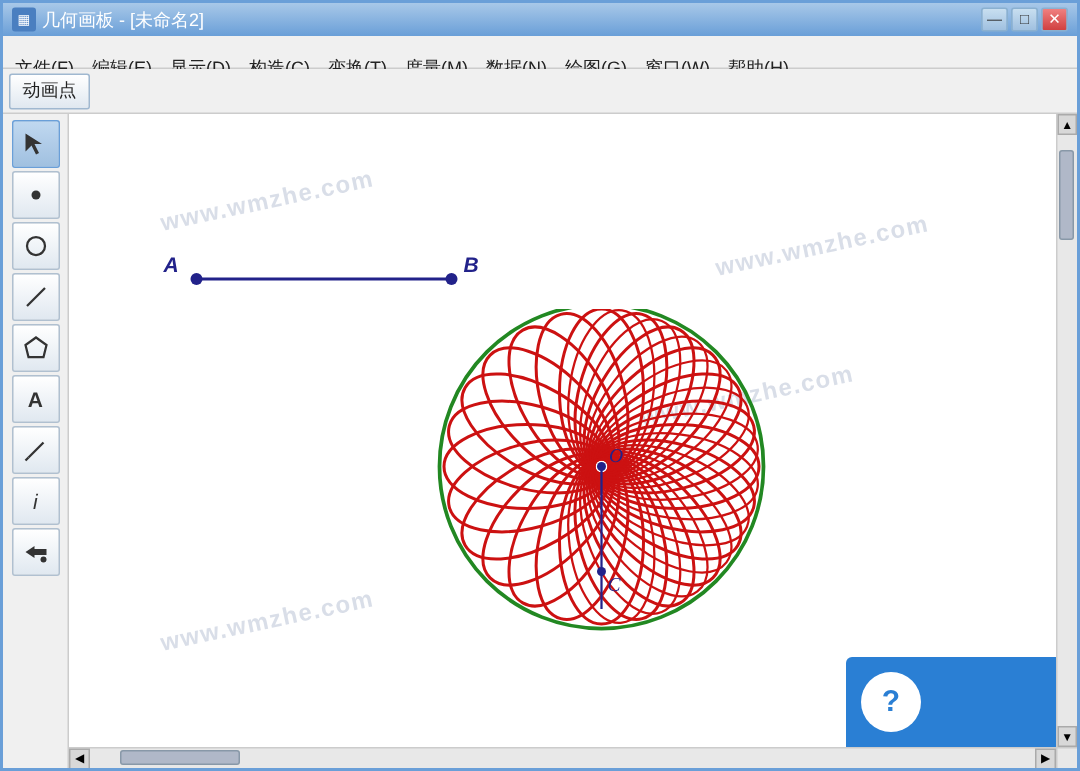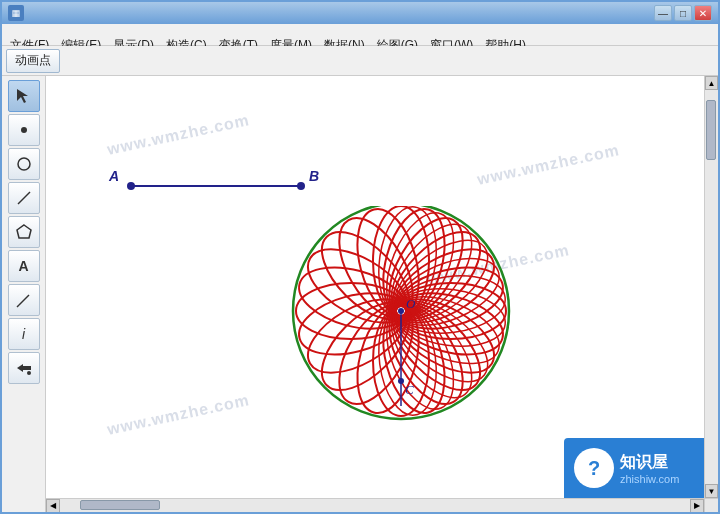--- a/index.html
+++ b/index.html
@@ -81,20 +81,21 @@
     .logo-icon { width: 40px; height: 40px; border-radius: 50%; background: #fff; display: flex; align-items: center; justify-content: center; flex-shrink: 0; }
   </style>
 </head>
 <body>
 
 <div class="window">
 
   <div class="title-bar">
     <div class="title-bar-left">
       <div class="title-icon">▦</div>
+      <span>几何画板 - [未命名2]</span>
     </div>
     <div class="title-buttons">
       <div class="title-btn">—</div>
       <div class="title-btn">□</div>
       <div class="title-btn close">✕</div>
     </div>
   </div>
 
   <div class="menu-bar">
     <span class="menu-item">文件(F)</span>
@@ -226,24 +227,20 @@
             <text x="120" y="102" font-size="13" font-style="italic" fill="#22228a" font-family="serif">O</text>
 
             <circle cx="115" cy="175" r="3" fill="#22228a"></circle>
             <text x="119" y="188" font-size="13" font-style="italic" fill="#22228a" font-family="serif">C</text>
           </svg>
 
           <div class="logo-badge">
             <div class="logo-icon">
               <span style="font-size:20px;font-weight:bold;color:#2a7fd4;">?</span>
             </div>
-            <div>
-              <div style="font-size:16px;font-weight:bold;color:#fff;">知识屋</div>
-              <div style="font-size:11px;color:#aad4ff;">zhishiw.com</div>
-            </div>
           </div>
 
         </div>
 
         <div class="scrollbar-right">
           <div class="scroll-btn">▲</div>
           <div class="scroll-track" style="flex:1;position:relative;">
             <div class="scroll-thumb" style="width:10px;height:60px;top:10px;left:1px;"></div>
           </div>
           <div class="scroll-btn">▼</div>

